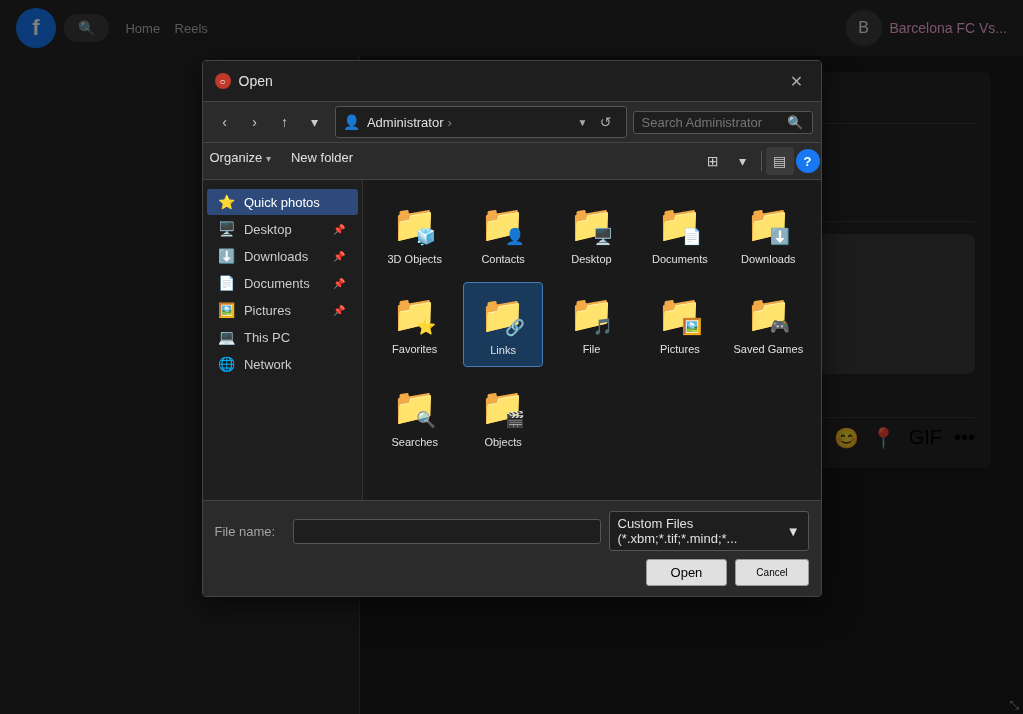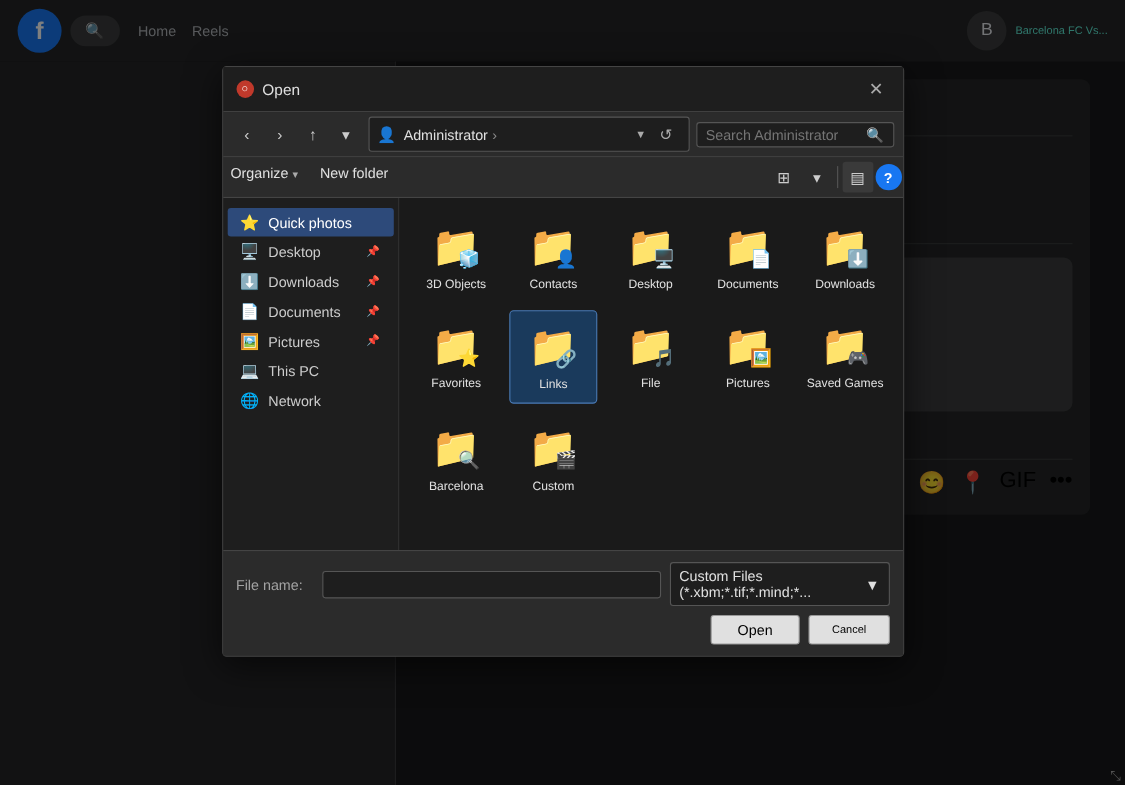--- a/index.html
+++ b/index.html
@@ -441,21 +441,21 @@
 </head>
 <body>
 
 <div class="bg-page">
   <div class="bg-topbar">
     <div class="bg-logo">f</div>
     <div class="bg-search">🔍</div>
     <span style="color:#b0b3b8;font-size:13px;margin-left:8px;">Home &nbsp;&nbsp; Reels</span>
     <div style="margin-left:auto;display:flex;align-items:center;gap:8px;">
       <div style="width:36px;height:36px;background:#3a3b3c;border-radius:50%;display:flex;align-items:center;justify-content:center;color:#e4e6eb;">B</div>
-      <span style="color:#5eead4;font-size:10px;">Barcelona FC Vs...</span>
+      <span style="color:#f9a8d4;font-size:14px;">Barcelona FC Vs...</span>
     </div>
   </div>
 
   <div class="bg-content">
     <div class="bg-sidebar"></div>
     <div style="flex:1;padding:16px;">
       <div class="bg-create-post">
         <div class="create-post-title">Create post</div>
         <div class="user-row">
           <div class="avatar"></div>
@@ -651,28 +651,28 @@
       📁
       <span class="icon-overlay">🎮</span>
     </div>
     <span class="file-name">Saved Games</span>
   </div>
           <div class="file-item">
     <div class="file-icon folder-yellow">
       📁
       <span class="icon-overlay">🔍</span>
     </div>
-    <span class="file-name">Barcelona</span>
+    <span class="file-name">Searches</span>
   </div>
           <div class="file-item">
     <div class="file-icon folder-yellow">
       📁
       <span class="icon-overlay">🎬</span>
     </div>
-    <span class="file-name">Custom</span>
+    <span class="file-name">Objects</span>
   </div>
         </div>
     </div>
 
     <div class="dialog-footer">
       <div class="filename-row">
         <span class="filename-label">File name:</span>
         <input class="filename-input" type="text" style="">
         <div class="filetype-select">
           <span>Custom Files (*.xbm;*.tif;*.mind;*...</span>

